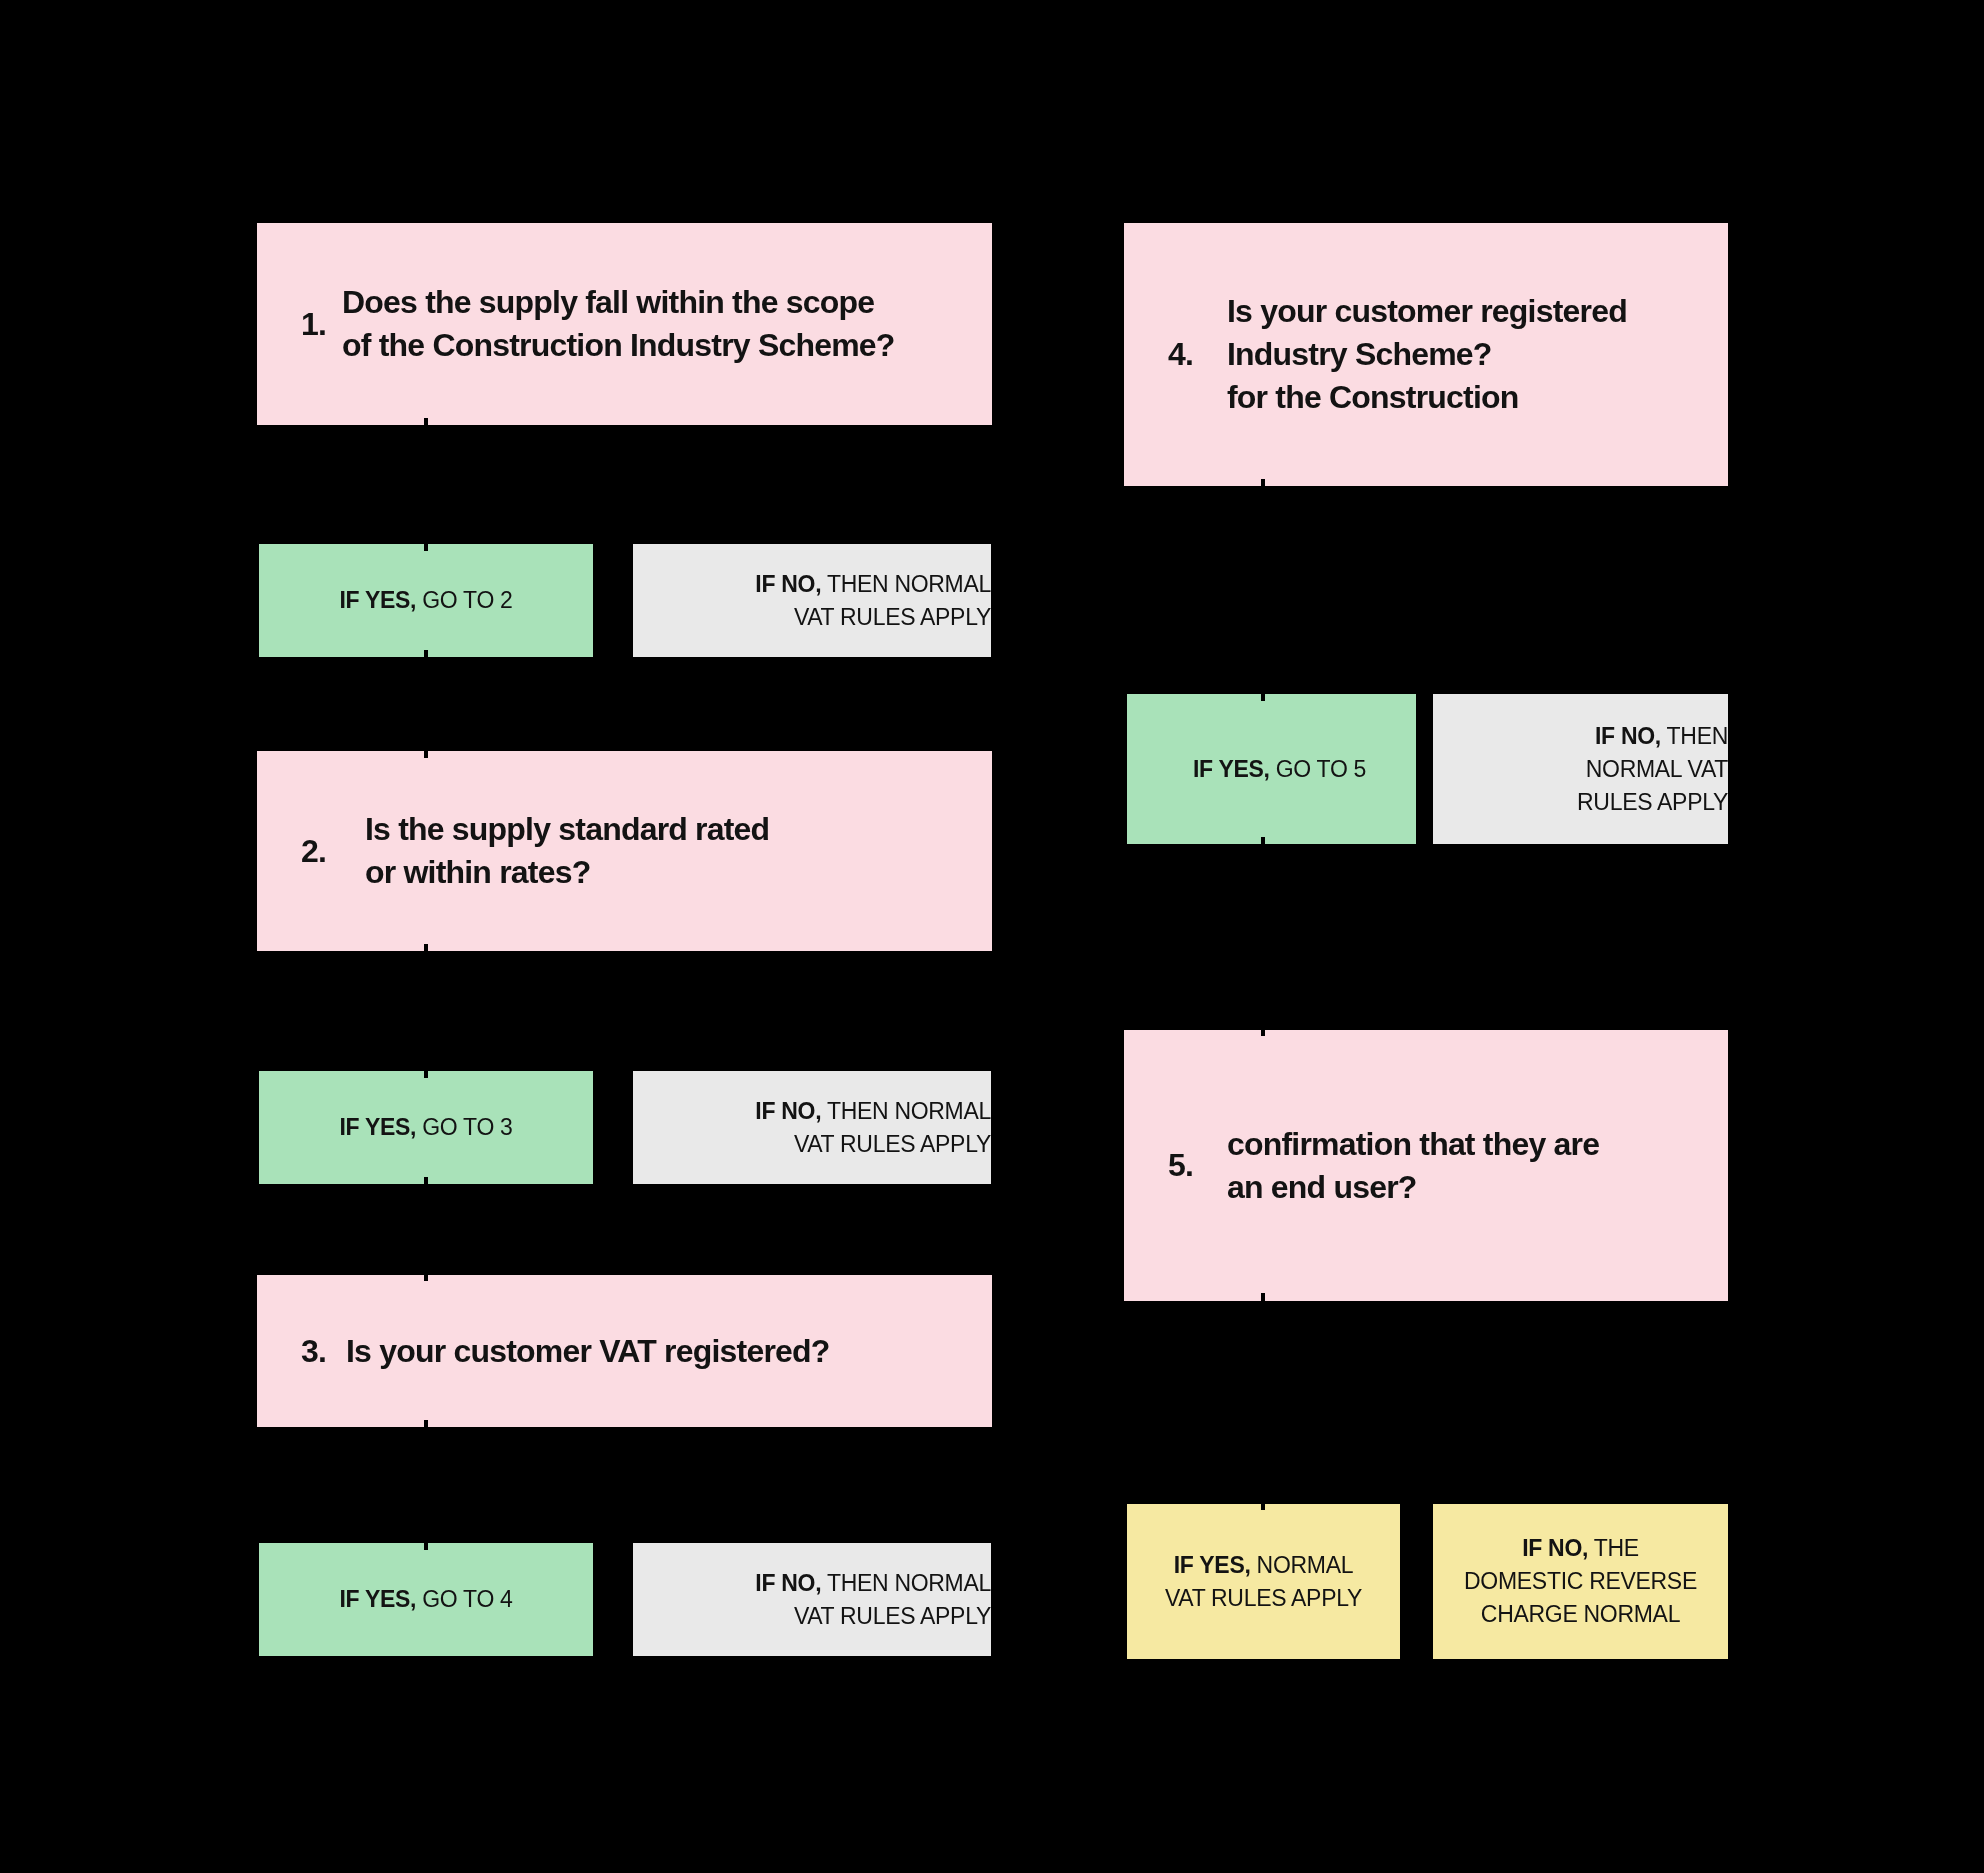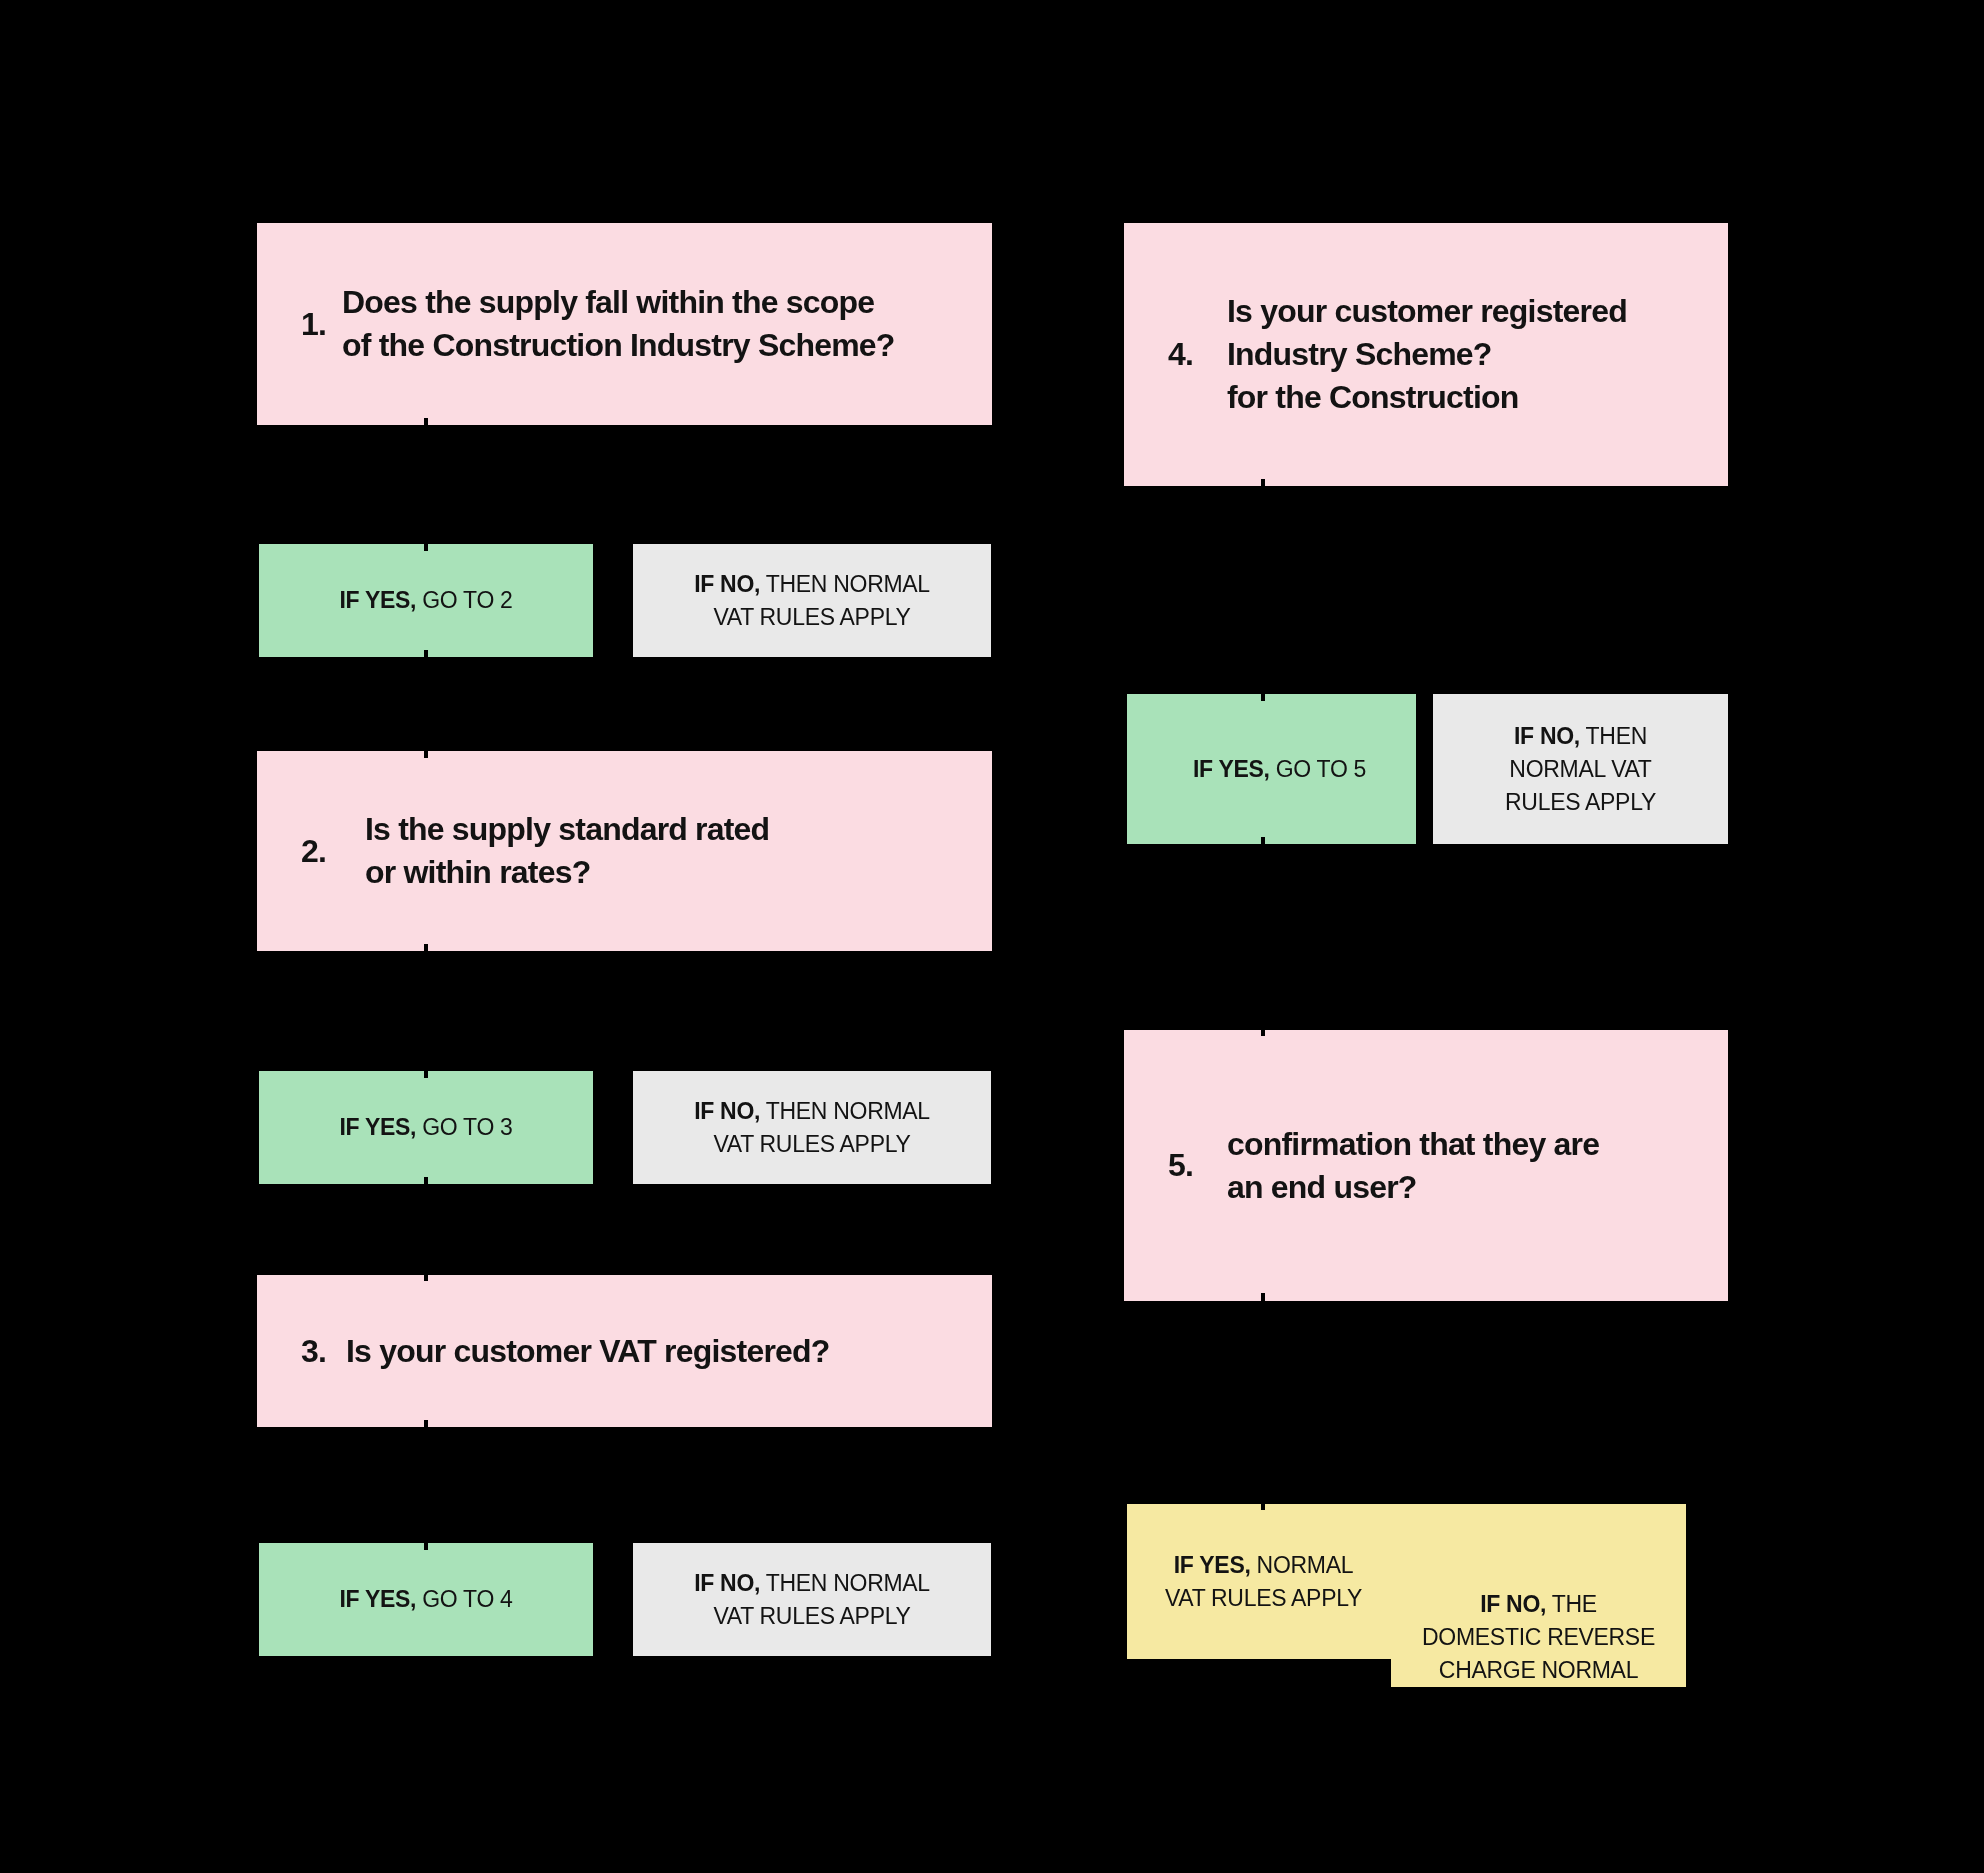--- a/index.html
+++ b/index.html
@@ -37,21 +37,21 @@
   }
   .abox{
     position:absolute;
     display:flex;
     flex-direction:column;
     justify-content:center;
     align-items:center;
     text-align:center;
   }
   .abox.yes{background:#A9E2B9;}
-  .abox.no{background:#E9E9E9;}
+  .abox.no{background:#E9E9E9;align-items:flex-end;}
   .abox.outcome{background:#F6E9A2;}
   .aline{
     font-size:23px;
     font-weight:400;
     letter-spacing:-0.3px;
     line-height:33px;
     white-space:nowrap;
   }
   .aline b{font-weight:700;}
   .tick{
@@ -135,21 +135,21 @@
     <div class="qtext">
       <div class="qline">confirmation that they are</div>
       <div class="qline">an end user?</div>
     </div>
   </div>
 
   <div class="abox outcome" style="left:1127px;top:1504px;width:273px;height:155px;text-align:right;">
     <div class="aline"><b>IF YES,</b><span> NORMAL</span></div>
     <div class="aline">VAT RULES APPLY</div>
   </div>
-  <div class="abox outcome" style="left:1391px;top:1504px;width:295px;height:183px;justify-content:flex-end;">
+  <div class="abox outcome" style="left:1433px;top:1504px;width:295px;height:155px;">
     <div class="aline"><b>IF NO,</b><span> THE</span></div>
     <div class="aline">DOMESTIC REVERSE</div>
     <div class="aline">CHARGE NORMAL</div>
   </div>
 
   <div class="tick" style="left:424px;top:418px;"></div>
   <div class="tick" style="left:424px;top:537px;"></div>
   <div class="tick" style="left:424px;top:650px;"></div>
   <div class="tick" style="left:424px;top:744px;"></div>
   <div class="tick" style="left:424px;top:944px;"></div>

